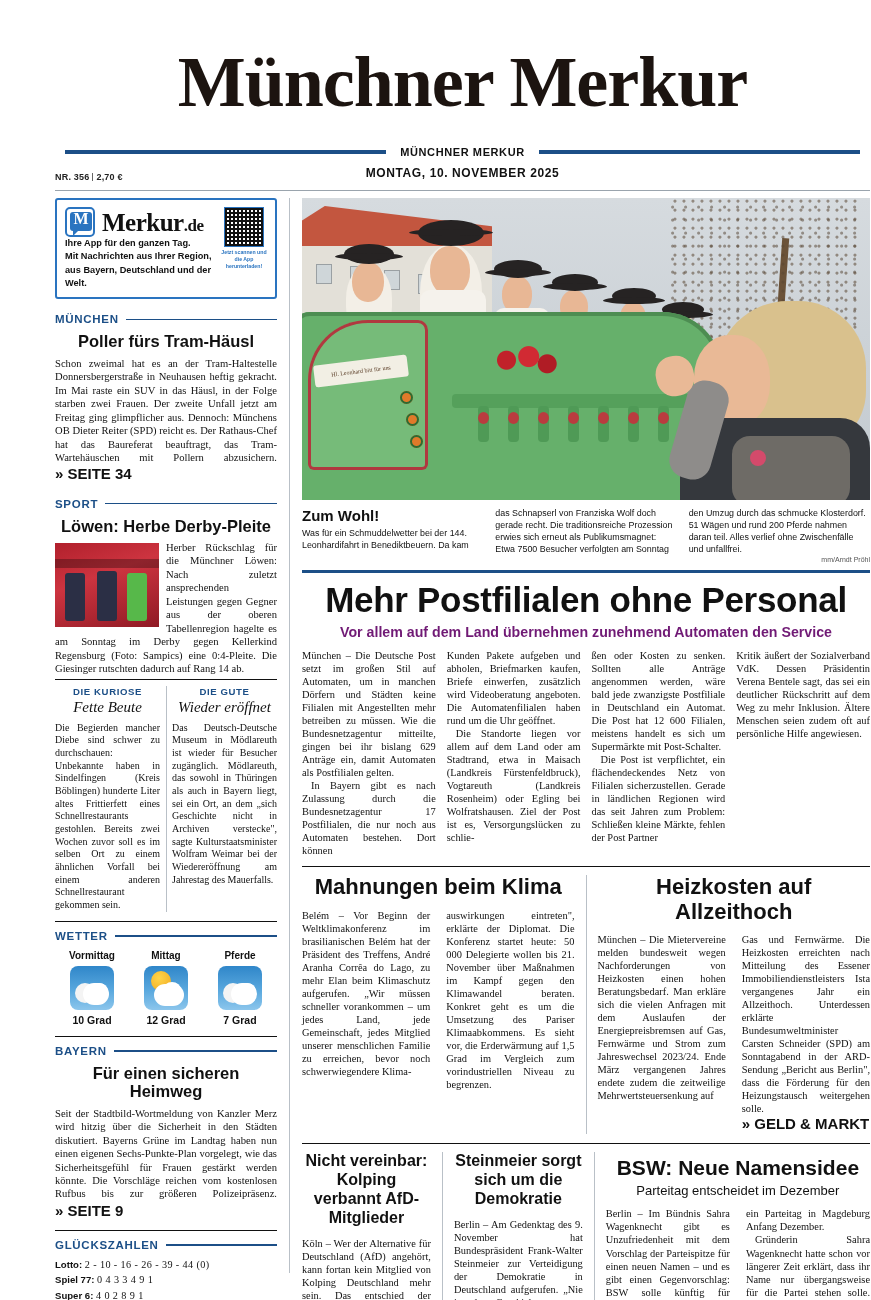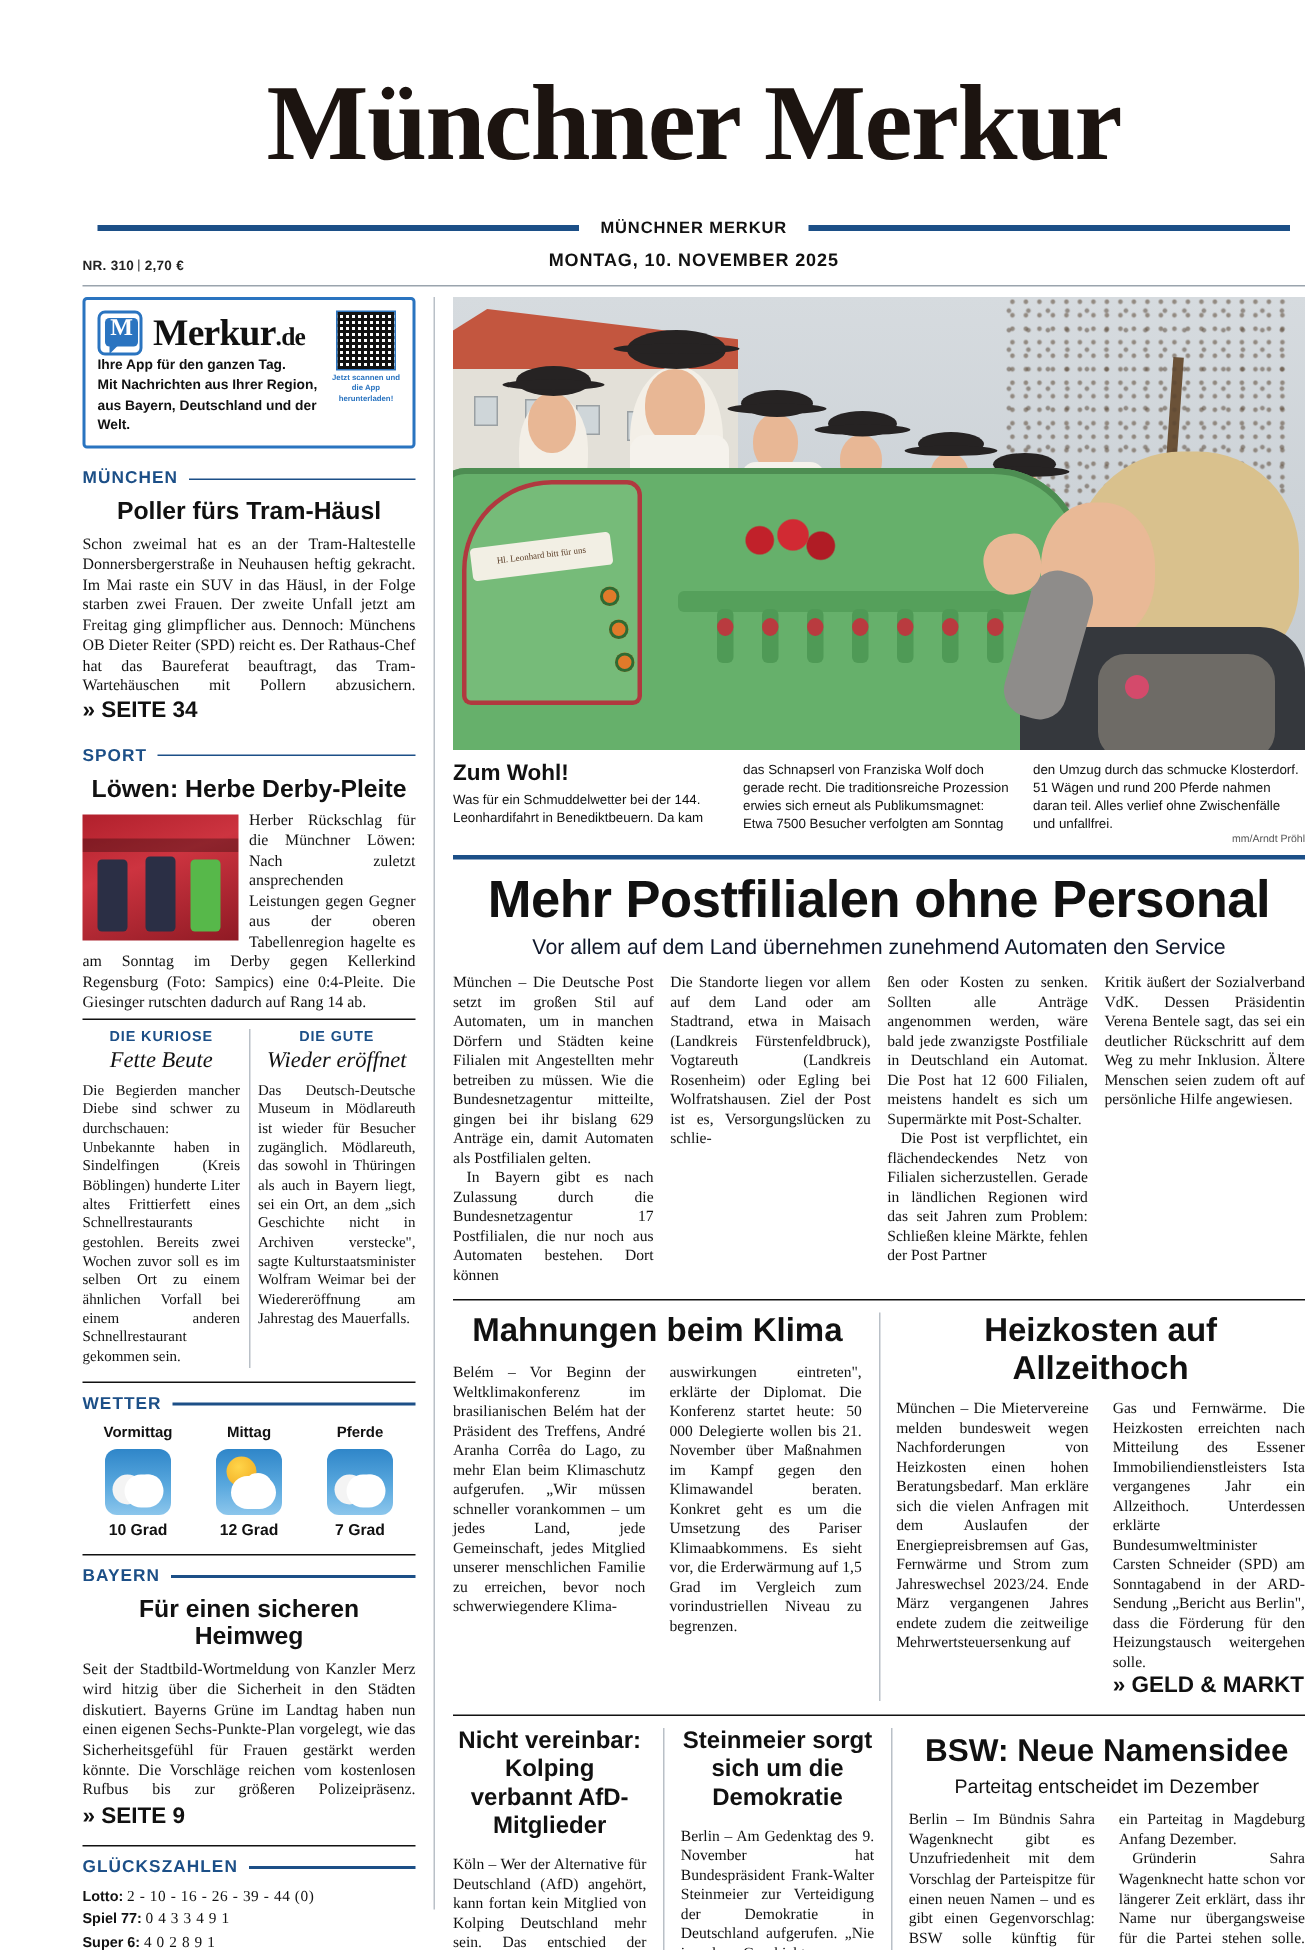--- a/index.html
+++ b/index.html
@@ -229,21 +229,21 @@
   .cap-credit{font-family:"Liberation Sans",sans-serif;font-size:7px;color:#555;float:right;margin-top:1px;}
   .cap-rule{height:2.5px;background:#1c4f87;margin-top:7px;}
 
   
   .big-head{
     font-family:"Liberation Sans",sans-serif;font-weight:bold;font-size:35px;
     text-align:center;color:#111;margin-top:9px;line-height:1.05;letter-spacing:-.3px;
   }
   .big-sub{
     font-family:"Liberation Sans",sans-serif;font-size:14.2px;text-align:center;
-    color:#0f172a;margin-top:5px;
+    color:#701a75;margin-top:5px;font-weight:bold;
   }
 
   
   .cols4{display:flex;gap:11px;margin-top:9px;position:relative;}
   .cols4 .c{flex:1 1 0;min-width:0;}
   .cols2{display:flex;gap:16px;position:relative;}
   .cols2 .c{flex:1 1 0;min-width:0;}
   .artcol .para{font-size:10.4px;line-height:1.255;margin-top:0;}
   .artcol .para + .para{margin-top:0;text-indent:9px;}
 
@@ -271,21 +271,21 @@
     <div class="masthead-title">Münchner Merkur</div>
     <div class="masthead-rule-row">
       <div class="masthead-rule"></div>
       <div class="masthead-sub">MÜNCHNER MERKUR</div>
       <div class="masthead-rule"></div>
     </div>
     <div class="masthead-date">MONTAG, 10. NOVEMBER 2025</div>
   </div>
 
   <div class="issue-line">
-    <span>NR. 310</span><span class="bar"></span><span>2,70 €</span>
+    <span>NR. 356</span><span class="bar"></span><span>2,70 €</span>
   </div>
   <div class="top-rule"></div>
 
   <div class="body-grid">
 
     <div class="col-left">
 
       <div class="promo">
         <div class="promo-flex">
           <div class="promo-leftcol">
@@ -513,20 +513,21 @@
 
       <div class="big-head">Mehr Postfilialen ohne Personal</div>
       <div class="big-sub">Vor allem auf dem Land übernehmen zunehmend Automaten den Service</div>
 
       <div class="cols4">
         <div class="c artcol">
           <div class="para">München – Die Deutsche Post setzt im großen Stil auf Automaten, um in manchen Dörfern und Städten keine Filialen mit Angestellten mehr betreiben zu müssen. Wie die Bundesnetzagentur mitteilte, gingen bei ihr bislang 629 Anträge ein, damit Automaten als Postfilialen gelten.</div>
           <div class="para">In Bayern gibt es nach Zulassung durch die Bundesnetzagentur 17 Postfilialen, die nur noch aus Automaten bestehen. Dort können</div>
         </div>
         <div class="c artcol">
+          <div class="para">Kunden Pakete aufgeben und abholen, Briefmarken kaufen, Briefe einwerfen, zusätzlich wird Videoberatung angeboten. Die Automatenfilialen haben rund um die Uhr geöffnet.</div>
           <div class="para">Die Standorte liegen vor allem auf dem Land oder am Stadtrand, etwa in Maisach (Landkreis Fürstenfeldbruck), Vogtareuth (Landkreis Rosenheim) oder Egling bei Wolfratshausen. Ziel der Post ist es, Versorgungslücken zu schlie-</div>
         </div>
         <div class="c artcol">
           <div class="para">ßen oder Kosten zu senken. Sollten alle Anträge angenommen werden, wäre bald jede zwanzigste Postfiliale in Deutschland ein Automat. Die Post hat 12 600 Filialen, meistens handelt es sich um Supermärkte mit Post-Schalter.</div>
           <div class="para">Die Post ist verpflichtet, ein flächendeckendes Netz von Filialen sicherzustellen. Gerade in ländlichen Regionen wird das seit Jahren zum Problem: Schließen kleine Märkte, fehlen der Post Partner</div>
         </div>
         <div class="c artcol">
           <div class="para">Kritik äußert der Sozialverband VdK. Dessen Präsidentin Verena Bentele sagt, das sei ein deutlicher Rückschritt auf dem Weg zu mehr Inklusion. Ältere Menschen seien zudem oft auf persönliche Hilfe angewiesen.</div>
         </div>
       </div>

